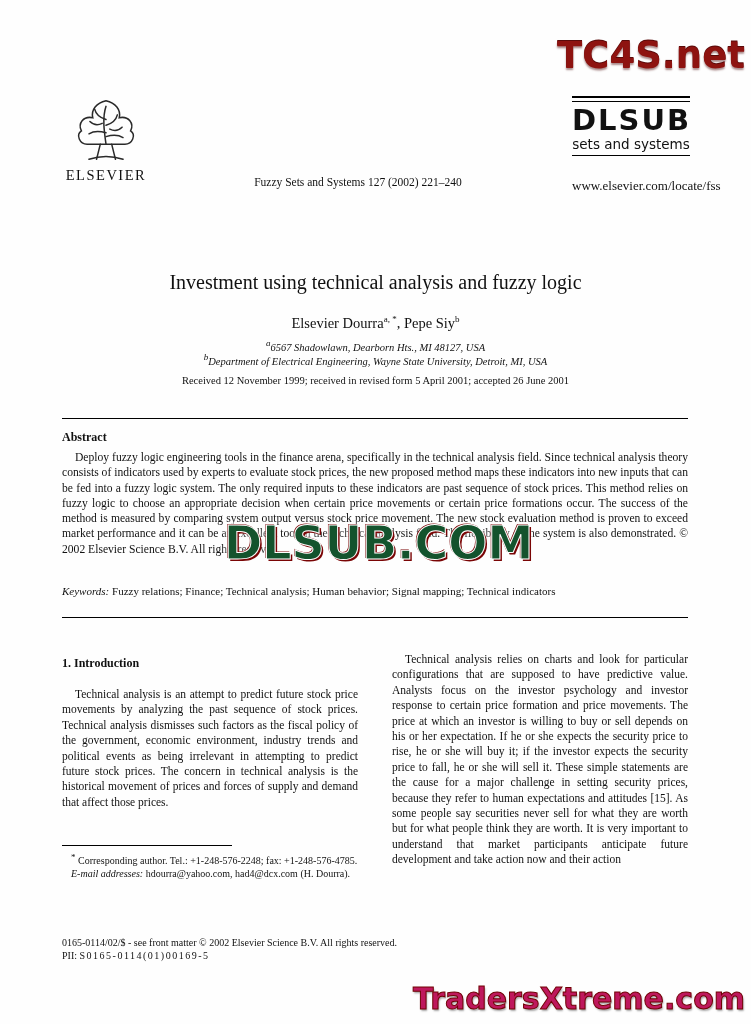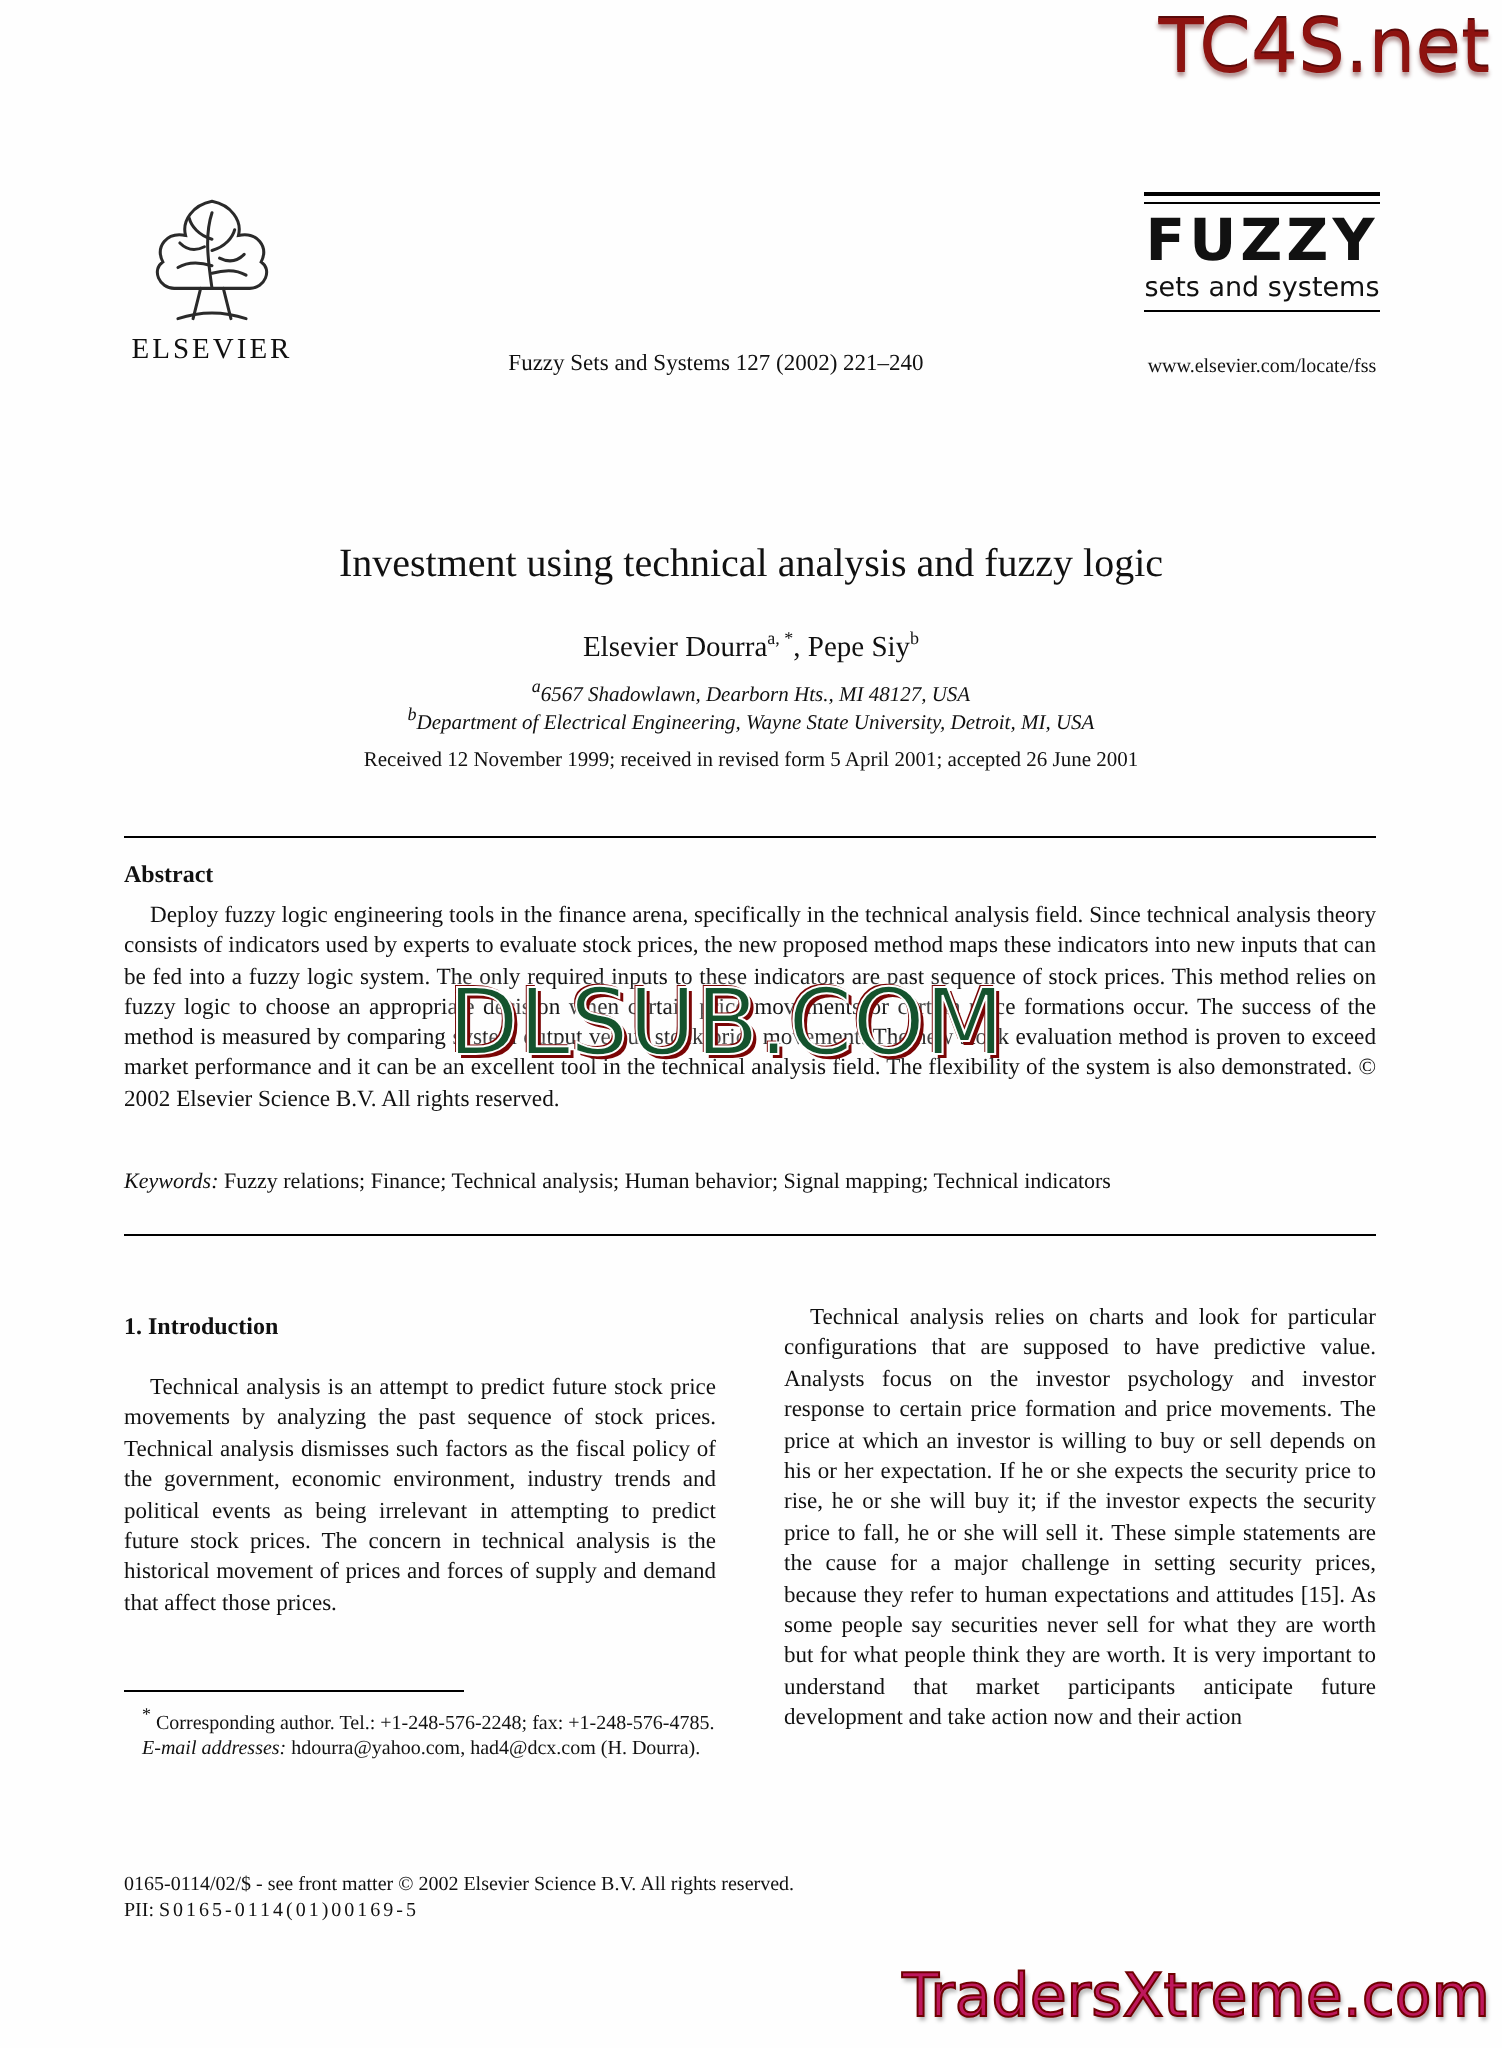--- a/index.html
+++ b/index.html
@@ -5,21 +5,21 @@
   * { margin:0; padding:0; box-sizing:border-box; }
   html,body { background:#ffffff; }
   .page {
     position:relative; width:751px; height:1024px; margin:0 auto;
     background:#fefefe; color:#111;
     font-family:"Liberation Serif","DejaVu Serif",serif;
     overflow:hidden;
   }
 
   
-  .wm { position:absolute; font-family:"DejaVu Sans","Liberation Sans",sans-serif; font-weight:normal; white-space:nowrap; }
+  .wm { position:absolute; font-family:"DejaVu Sans","Liberation Sans",sans-serif; font-weight:bold; white-space:nowrap;margin-top:32px; }
   .wm-top {
     top:2px; right:6px; font-size:37px; letter-spacing:0;
     color:#8e1310; text-shadow:0 2px 2px rgba(70,0,0,.45), 0 -1px 0 #5a0b0b;
   }
   .wm-mid {
     left:224px; top:484px; font-size:46px;
     color:#14532d;
     -webkit-text-stroke:1px #ffffff;
     text-shadow:2px 2px 0 #7a0505, -1px -1px 0 #7a0505, 0 0 7px rgba(255,255,255,.9);
     text-align:center;
@@ -40,21 +40,21 @@
     position:absolute; top:176px; left:0; width:716px; text-align:center; font-size:11.5px;
   }
 
   .fss { position:absolute; top:96px; right:61px; width:118px; text-align:center; }
   .fss-rule { border-top:2px solid #000; height:0; }
   .fss-rule.r1 { margin-bottom:3px; }
   .fss-rule.r2 { border-top-width:1px; margin-bottom:4px; }
   .fss-title { font-family:"DejaVu Sans","Liberation Sans",sans-serif; font-weight:900; font-size:29px; letter-spacing:2px; line-height:1; }
   .fss-sub { font-family:"DejaVu Sans","Liberation Sans",sans-serif; font-size:13.5px; margin-top:1px; }
   .fss-rule.r3 { border-top-width:1.5px; margin-top:3px; }
-  .fss-url { font-size:10px; margin-top:22px; }
+  .fss-url { font-size:13px; margin-top:22px; }
 
   
   .title { position:absolute; top:271px; left:0; width:751px; text-align:center; font-size:20px; font-weight:normal; }
   .authors { position:absolute; top:314px; left:0; width:751px; text-align:center; font-size:14.5px; }
   .authors sup, .affil sup { font-size:9px; }
   .affil { position:absolute; left:0; width:751px; text-align:center; font-style:italic; font-size:10.5px; }
   .affil-a { top:338px; }
   .affil-b { top:352px; }
   .received { position:absolute; top:375px; left:0; width:751px; text-align:center; font-size:10.5px; }
 
@@ -114,21 +114,21 @@
       </svg>
     </span>
     <div class="elsevier-label">ELSEVIER</div>
   </div>
 
   <div class="journal-line">Fuzzy Sets and Systems 127 (2002) 221–240</div>
 
   <div class="fss">
     <div class="fss-rule r1"></div>
     <div class="fss-rule r2"></div>
-    <div class="fss-title">FUZZY</div>
+    <div class="fss-title">DLSUB</div>
     <div class="fss-sub">sets and systems</div>
     <div class="fss-rule r3"></div>
     <div class="fss-url">www.elsevier.com/locate/fss</div>
   </div>
 
   <h1 class="title">Investment using technical analysis and fuzzy logic</h1>
 
   <div class="authors"><span>Elsevier Dourra</span><sup>a, *</sup><span>, </span><span>Pepe Siy</span><sup>b</sup></div>
 
   <div class="affil affil-a"><sup>a</sup><span>6567 Shadowlawn, Dearborn Hts., MI 48127, USA</span></div>

